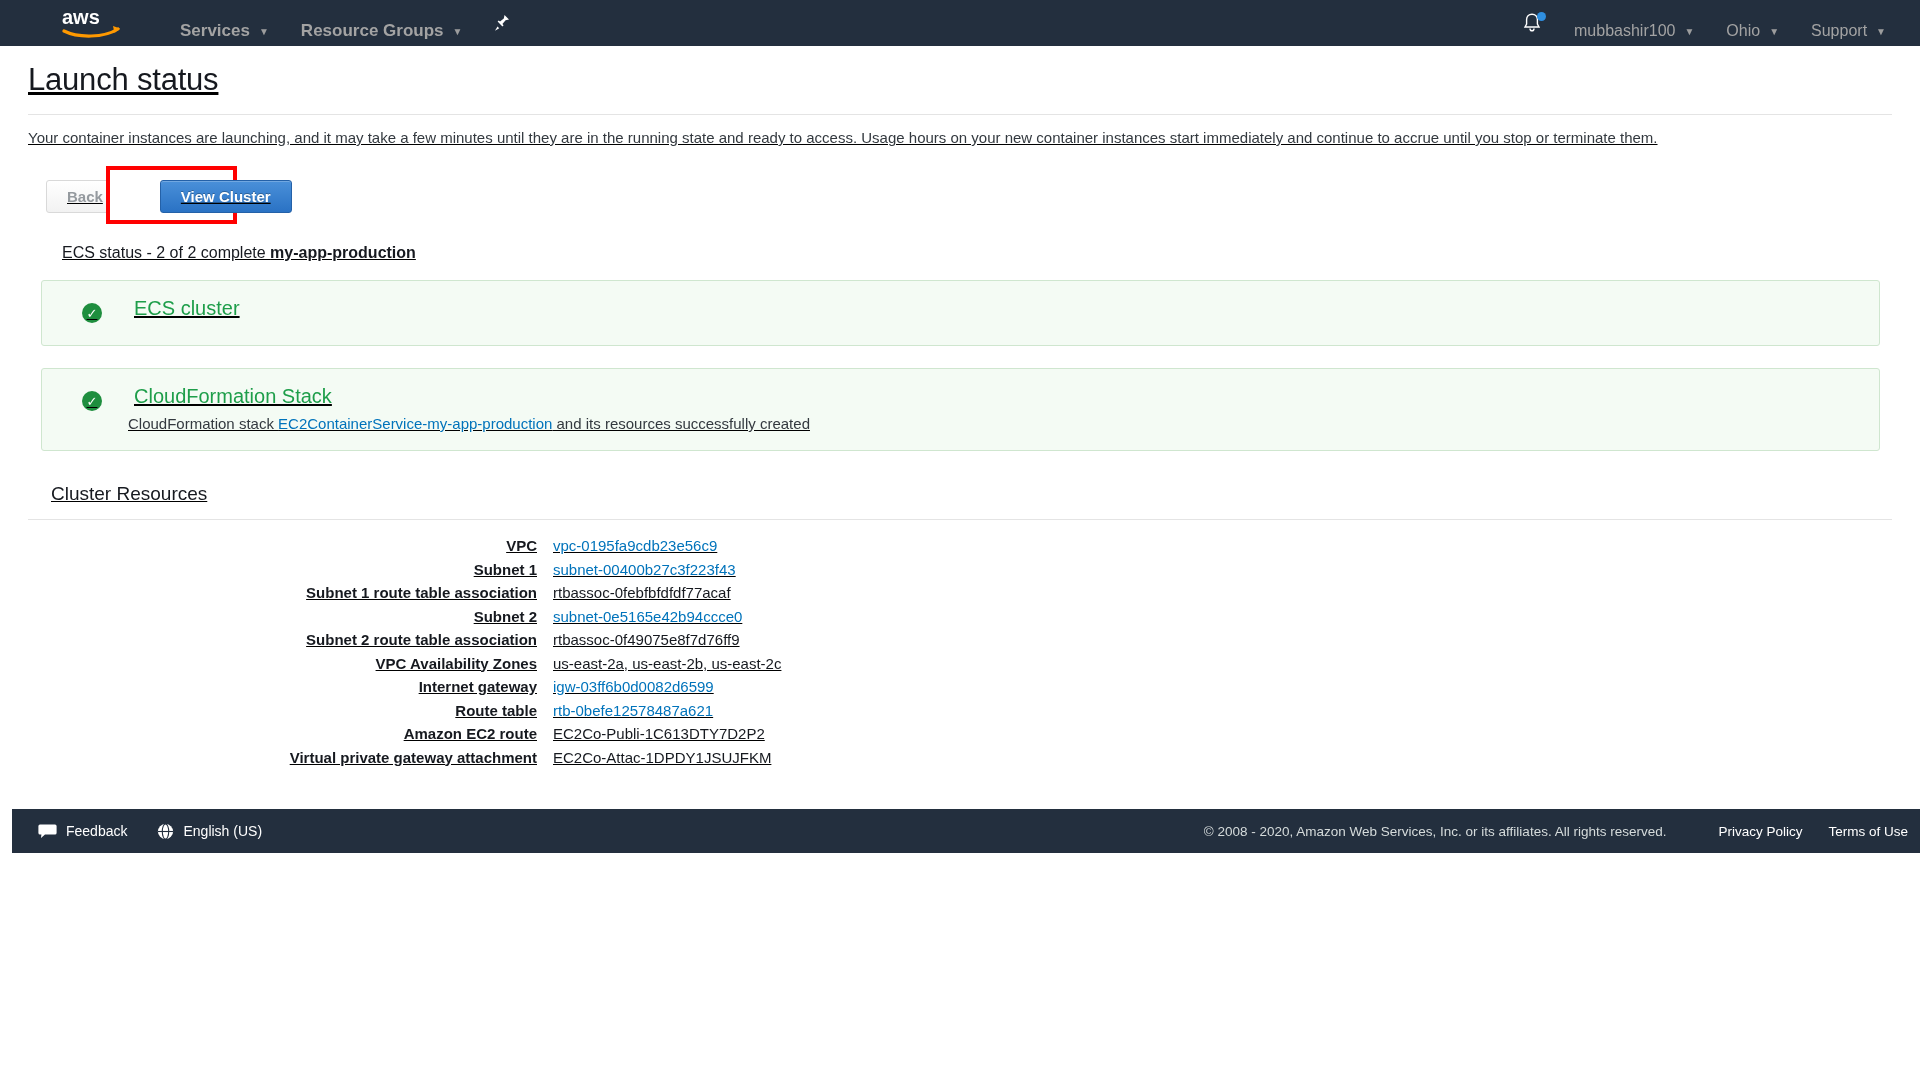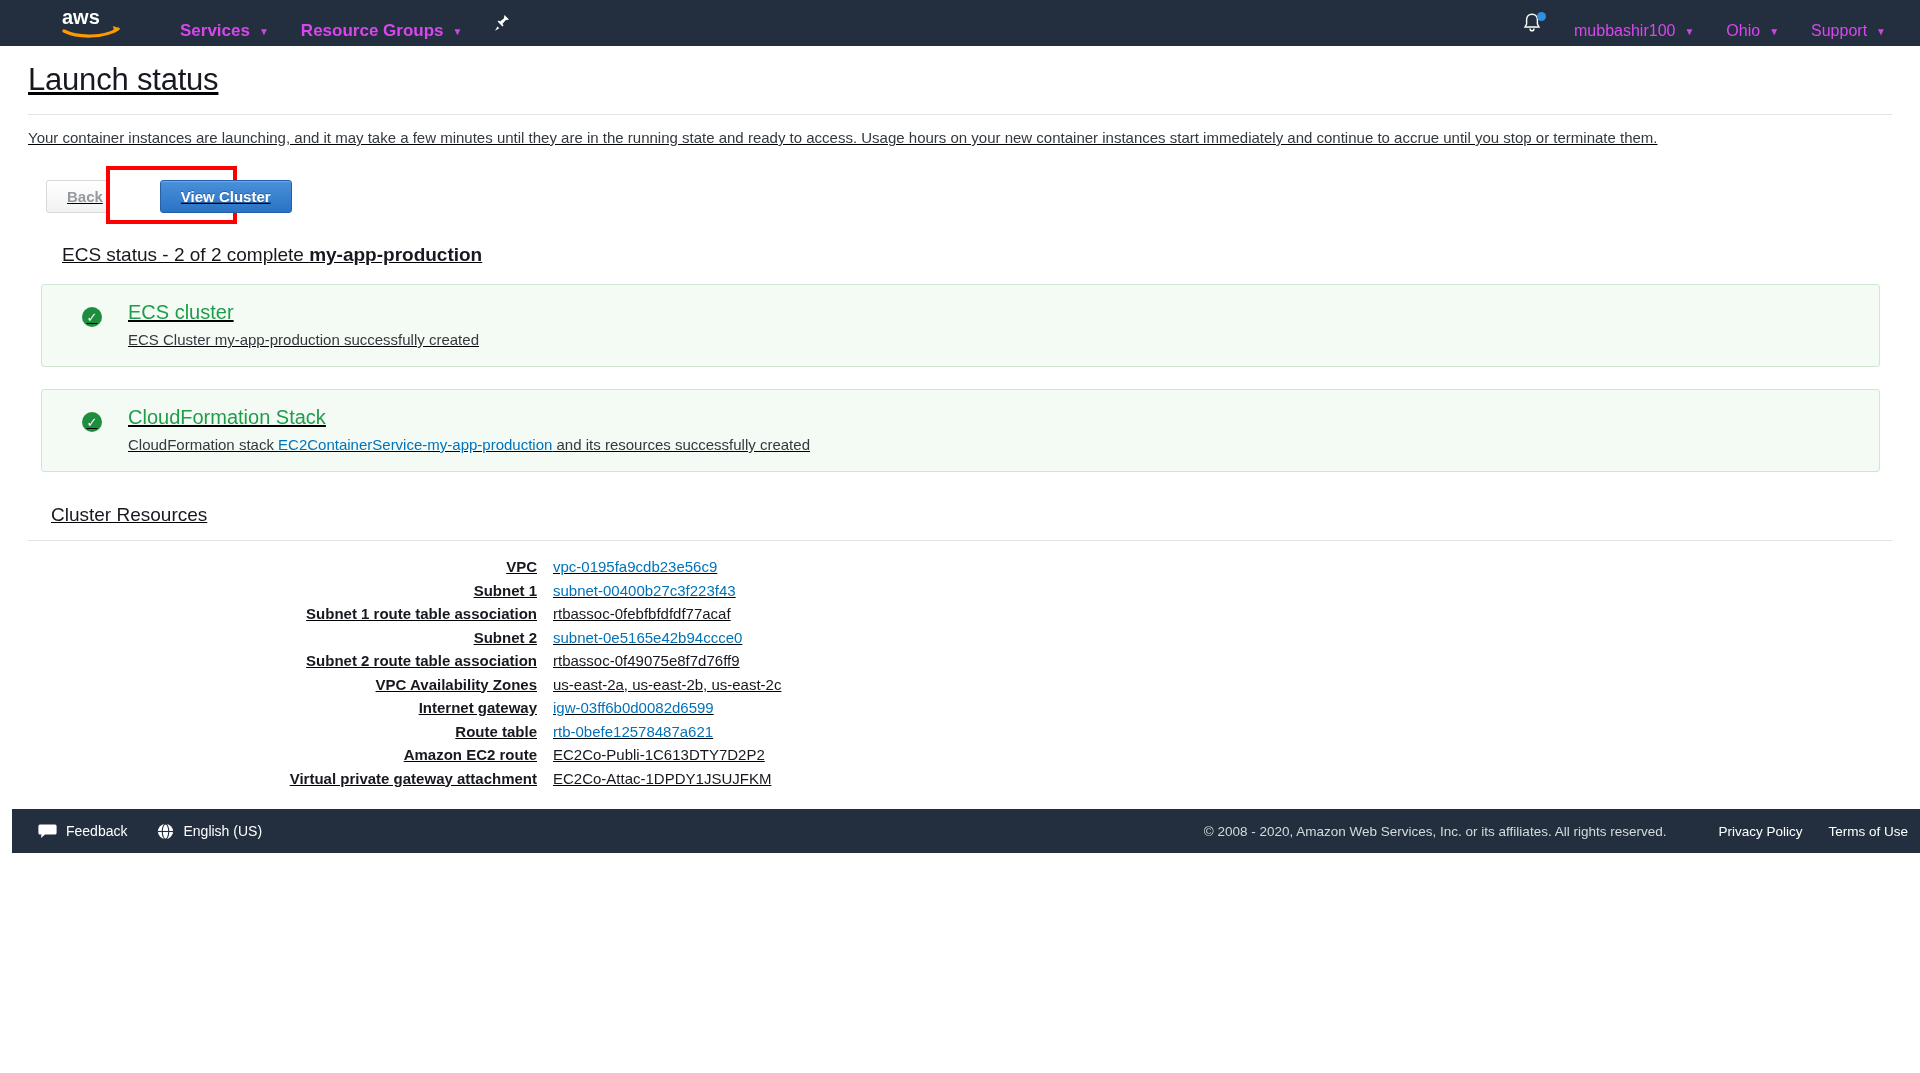--- a/index.html
+++ b/index.html
@@ -23,21 +23,21 @@
   }
   .nav-left { display: flex; align-items: center; height: 100%; }
   .aws-logo {
     width: 70px; height: 46px;
     margin-left: 58px; margin-right: 36px;
     position: relative;
     display: flex; align-items: center; justify-content: center;
   }
   .aws-logo svg { display: block; }
   .nav-item {
-    color: #d946ef;
+    color: #a3a3a3;
     font-size: 17px;
     font-weight: bold;
     padding: 0 16px;
     height: 46px;
     display: flex; align-items: center;
     cursor: pointer;
     white-space: nowrap;
     margin-top: 15px;
   }
   .nav-item .caret {
@@ -130,21 +130,21 @@
     position: absolute;
     left: 60px; top: -2px;
     width: 131px; height: 58px;
     border: 4px solid #ff0000;
     background: #ffffff;
     z-index: 2;
   }
 
   
   .ecs-status-head {
-    font-size: 19px;
+    font-size: 16px;
     color: #16191f;
     margin: 20px 0 0 62px;
     font-weight: normal;
   }
   .ecs-status-head b { font-weight: bold; }
 
   .panel {
     margin: 18px 40px 0 41px;
     background: #f4fbf4;
     border: 1px solid #cfe6cf;
@@ -161,21 +161,21 @@
     color: #ffffff;
     display: flex; align-items: center; justify-content: center;
     font-size: 13px; line-height: 1;
     flex: 0 0 20px;
     margin: 6px 26px 0 22px;
   }
   .panel-body { flex: 1; }
   .panel-title {
     color: #1e9e4a;
     font-size: 20px;
-    margin: 0 0 7px 0;
+    margin: 0 0 7px 6px;
     font-weight: normal;
   }
   .panel-sub {
     font-size: 15px;
     color: #33393f;
   }
   a.link { color: #0073bb; text-decoration: none; cursor: pointer; }
 
   
   .cr-head {
@@ -304,23 +304,20 @@
     </div>
 
     <div class="ecs-status-head">
       <span>ECS status - 2 of 2 complete </span><b>my-app-production</b>
     </div>
 
     <div class="panel">
       <div class="check">✓</div>
       <div class="panel-body">
         <div class="panel-title">ECS cluster</div>
-        <div class="panel-sub">
-          <span>ECS Cluster my-app-production successfully created</span>
-        </div>
       </div>
     </div>
 
     <div class="panel">
       <div class="check">✓</div>
       <div class="panel-body">
         <div class="panel-title">CloudFormation Stack</div>
         <div class="panel-sub">
           <span>CloudFormation stack </span><a class="link">EC2ContainerService-my-app-production</a><span> and its resources successfully created</span>
         </div>

